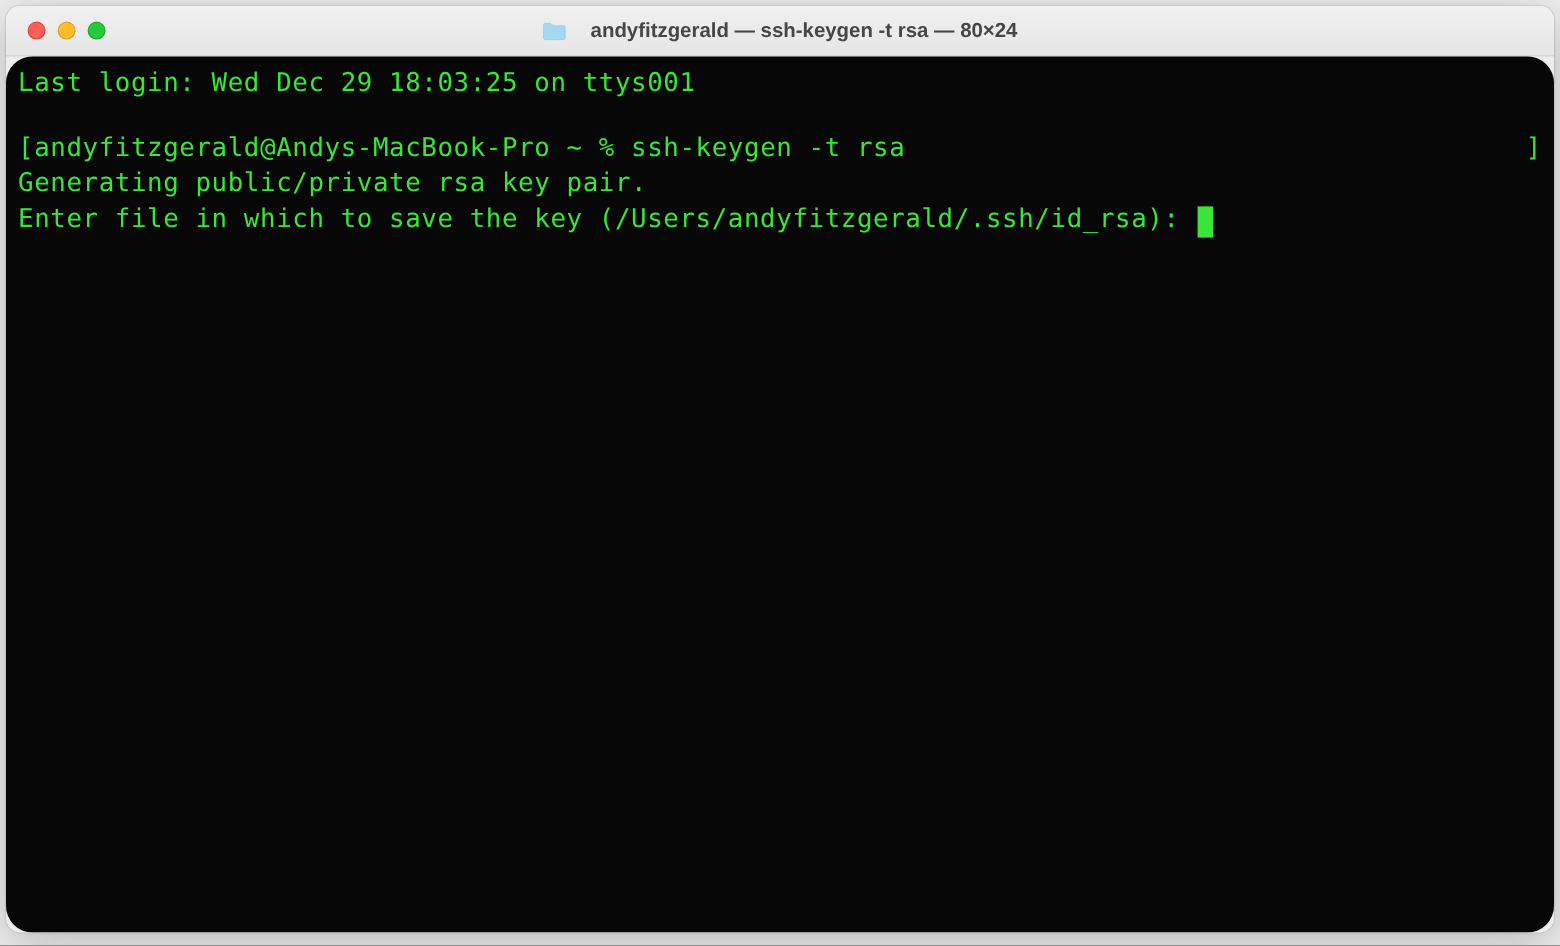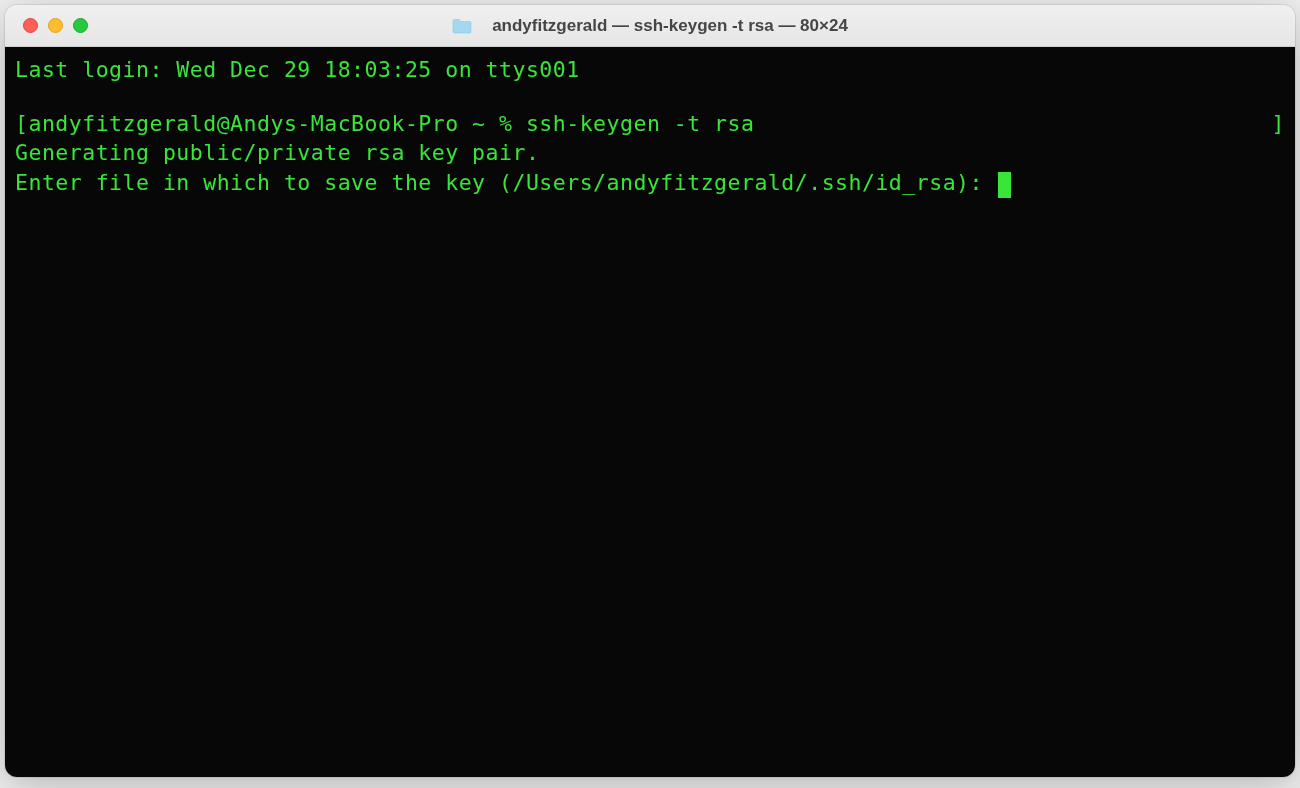--- a/index.html
+++ b/index.html
@@ -76,20 +76,21 @@
       background: #070707;
       padding: 8px 10px;
       min-height: 730px;
       font-family: "SF Mono", "Menlo", "Consolas", monospace;
       font-size: 21.5px;
       line-height: 1.38;
       color: #39e539;
       white-space: pre;
       letter-spacing: 0.5px;
       position: relative;
+      border-radius: 22px;
     }
     .term-line {
       display: block;
     }
     .prompt-row {
       position: relative;
       margin-top: 24px;
     }
     .right-bracket {
       position: absolute;

